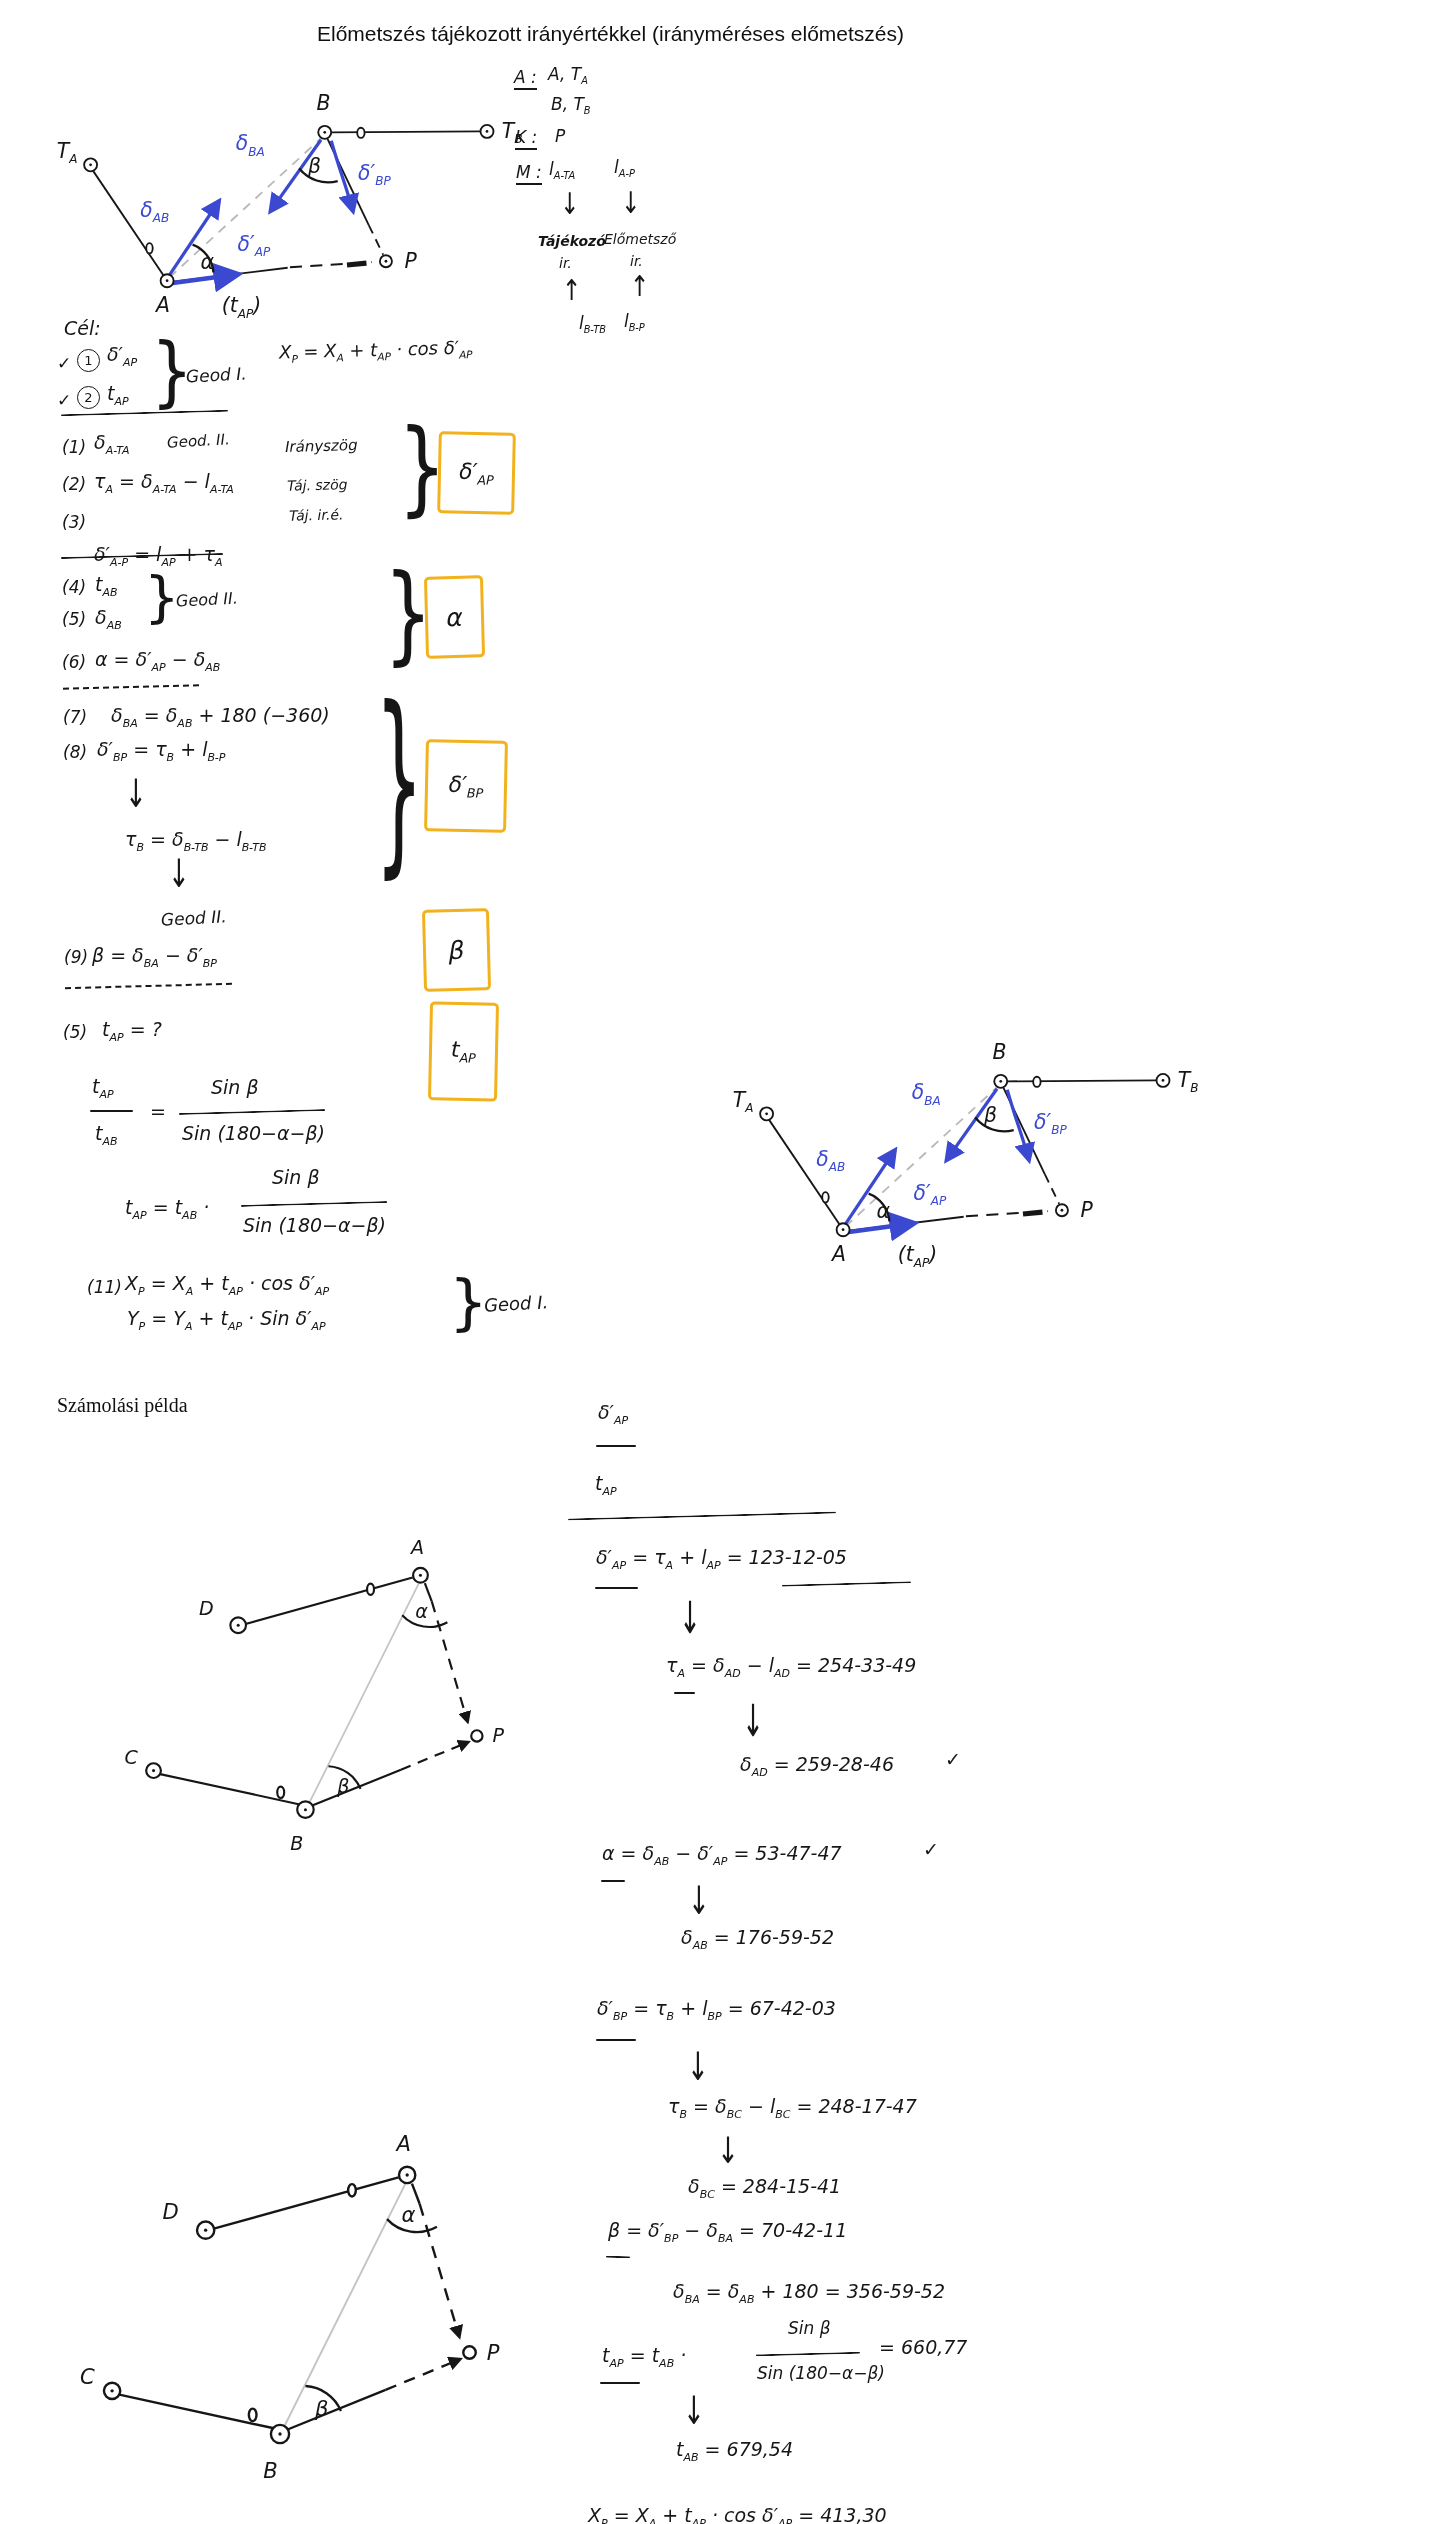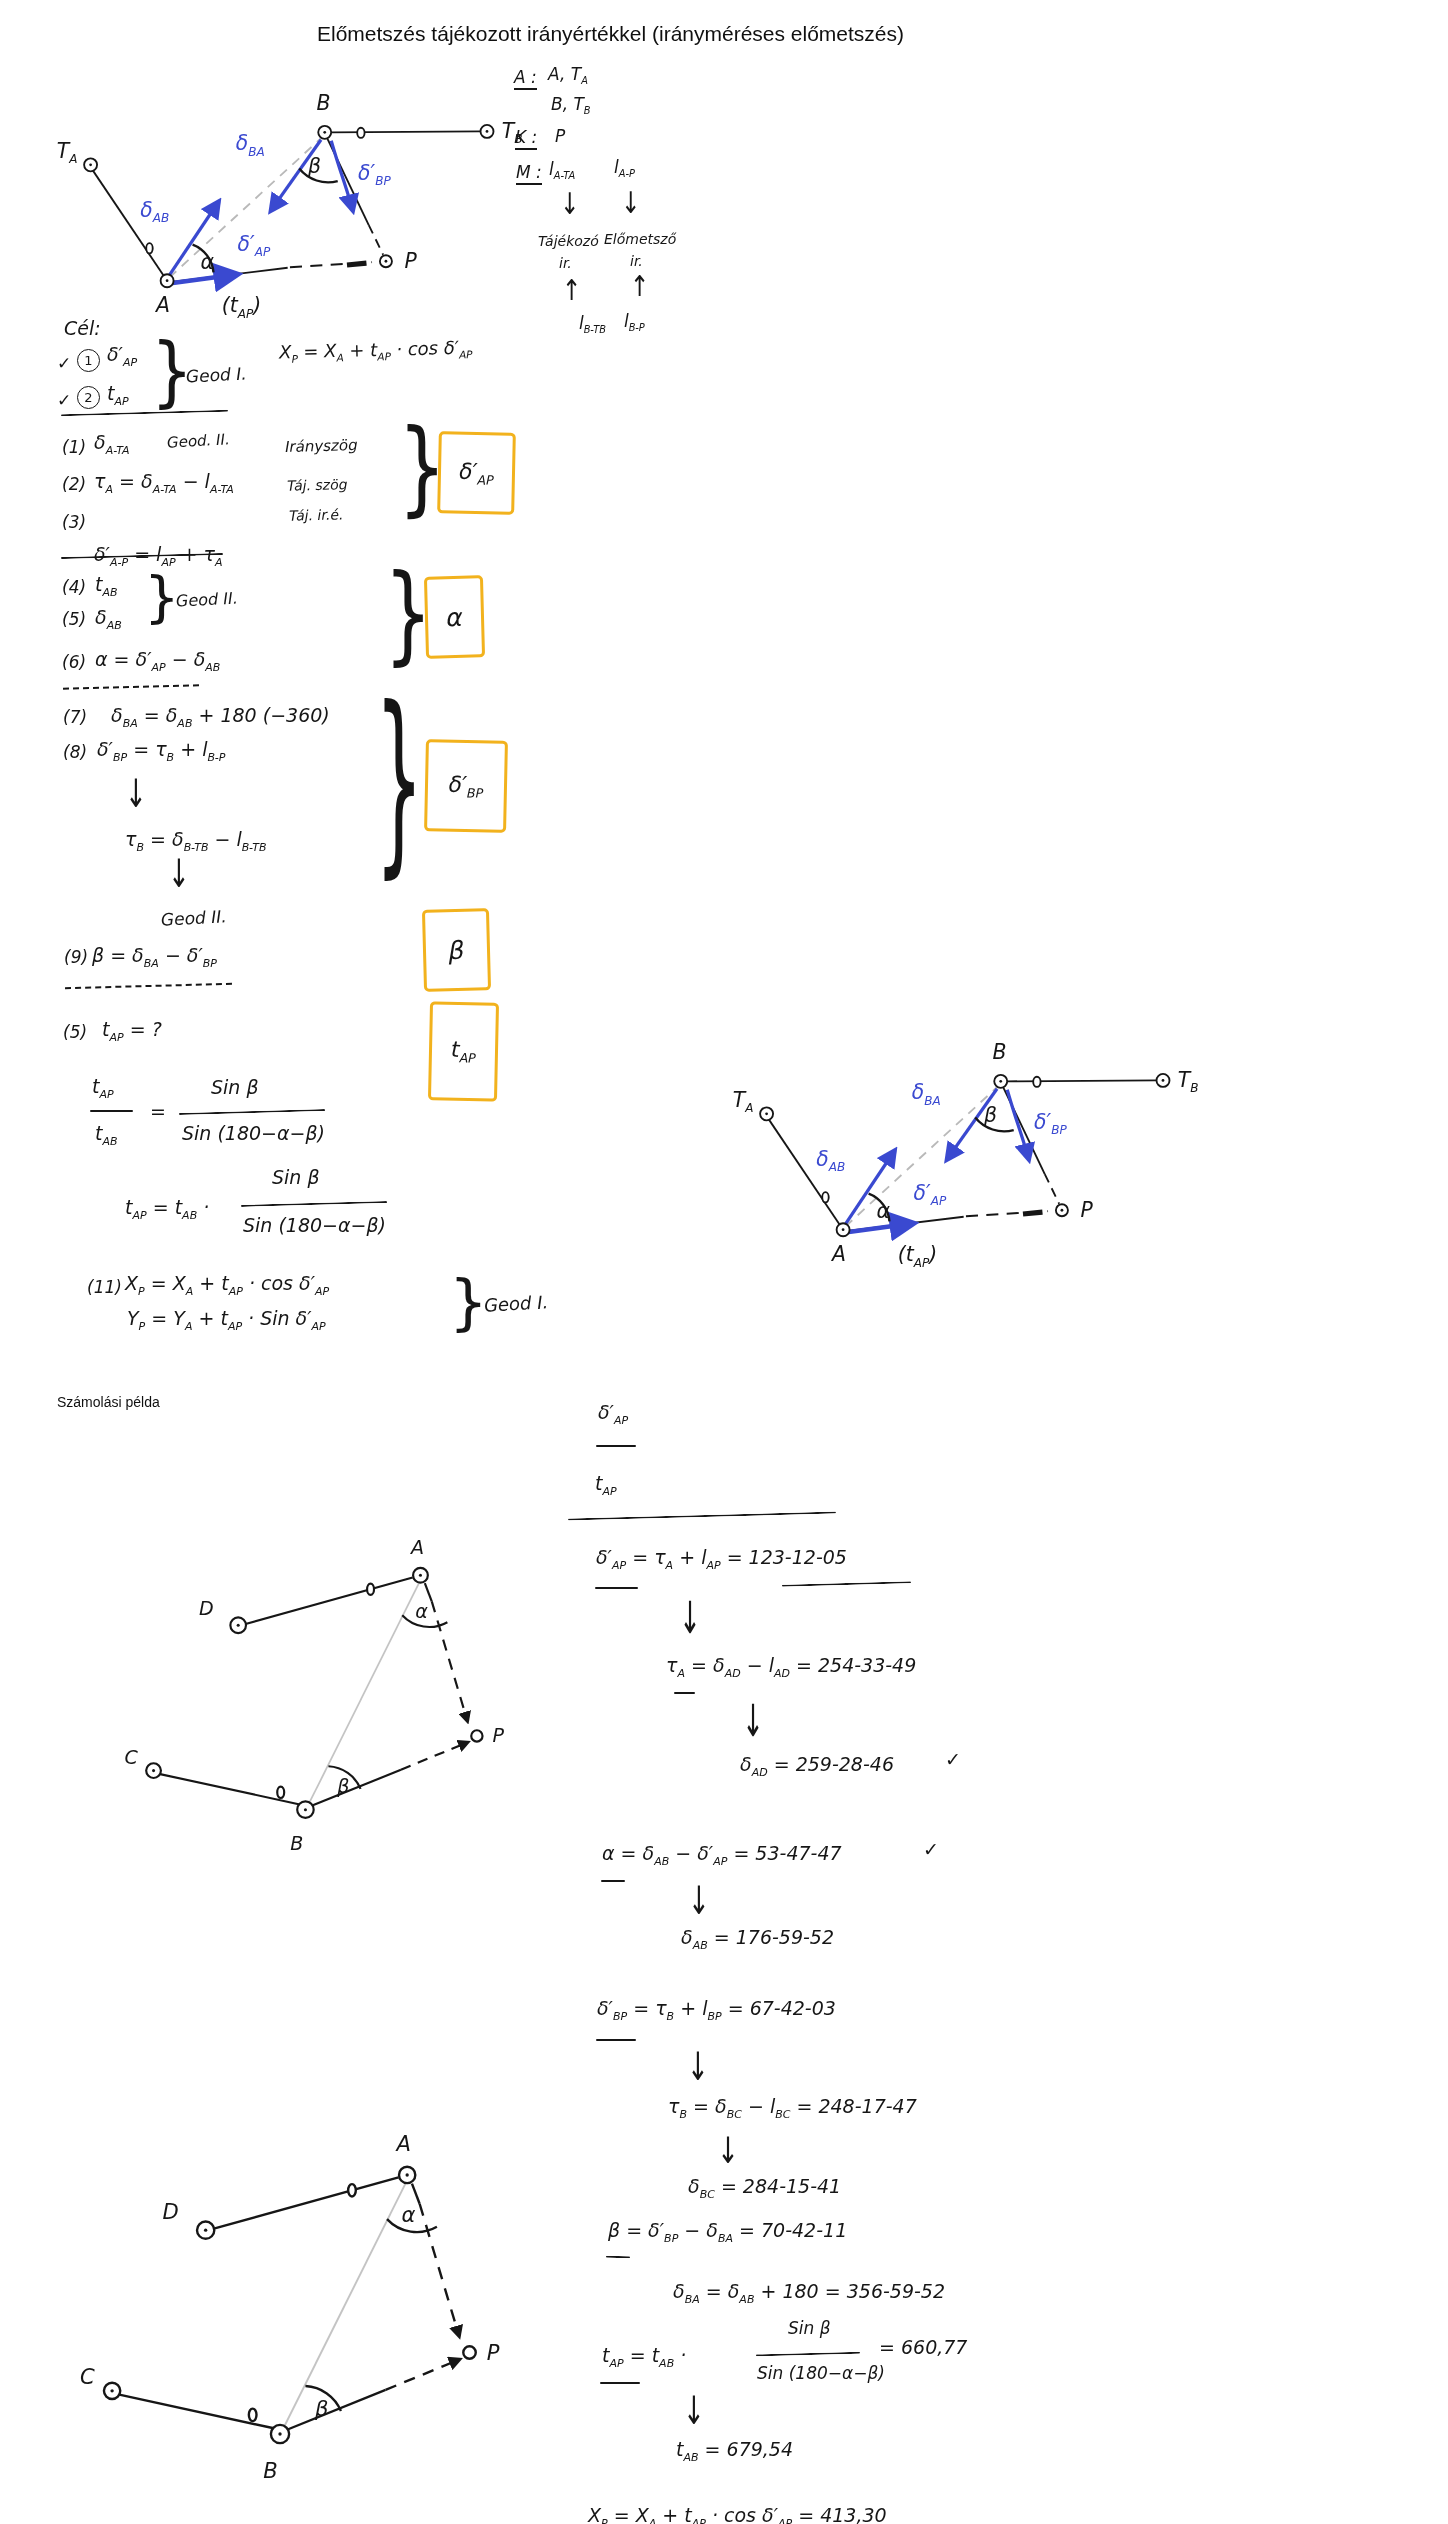--- a/index.html
+++ b/index.html
@@ -90,21 +90,21 @@
   <div class="abs hw fs34" style="left:514px;top:67px;"><span class="under">A :</span></div>
   <div class="abs hw fs34 fm" style="left:548px;top:64px;">A, T<sub>A</sub></div>
   <div class="abs hw fs34 fm" style="left:551px;top:94px;">B, T<sub>B</sub></div>
   <div class="abs hw fs34" style="left:515px;top:127px;"><span class="under">K :</span></div>
   <div class="abs hw fs34 fm" style="left:555px;top:126px;">P</div>
   <div class="abs hw fs34" style="left:516px;top:162px;"><span class="under">M :</span></div>
   <div class="abs hw fs34 fm" style="left:549px;top:159px;">l<sub>A-TA</sub></div>
   <div class="abs hw fs34 fm" style="left:614px;top:157px;">l<sub>A-P</sub></div>
   <div class="abs hw" style="left:560px;top:191px;font-size:23px;"><span class="arrow" style="transform:scaleY(1.3);">↓</span></div>
   <div class="abs hw" style="left:621px;top:190px;font-size:23px;"><span class="arrow" style="transform:scaleY(1.3);">↓</span></div>
-  <div class="abs hw fs28" style="left:538px;top:233px;">Tájékozó</div>
+  <div class="abs hw fs28" style="left:538px;top:233px;font-weight:bold;">Tájékozó</div>
   <div class="abs hw fs28" style="left:559px;top:255px;">ir.</div>
   <div class="abs hw fs28" style="left:604px;top:231px;text-align:right;">Előmetsző</div>
   <div class="abs hw fs28" style="left:630px;top:253px;">ir.</div>
   <div class="abs hw" style="left:562px;top:277px;font-size:23px;"><span class="arrow" style="transform:scaleY(1.25);">↑</span></div>
   <div class="abs hw" style="left:630px;top:273px;font-size:23px;"><span class="arrow" style="transform:scaleY(1.25);">↑</span></div>
   <div class="abs hw fs34 fm" style="left:579px;top:313px;">l<sub>B-TB</sub></div>
   <div class="abs hw fs34 fm" style="left:624px;top:311px;">l<sub>B-P</sub></div>
 
   <div class="abs hw fs38" style="left:64px;top:317px;">Cél:</div>
   <div class="abs hw fs34" style="left:57px;top:353px;">✓</div>
@@ -237,21 +237,21 @@
     <text x="812" y="452" class="svgtxt"><tspan>P</tspan></text>
     <text x="418" y="548" class="svgtxt"><tspan>(t</tspan><tspan class="svgsub" dy="12">AP</tspan><tspan dy="-12">)</tspan></text>
     <text x="448" y="198" class="svgtxt bl"><tspan>δ</tspan><tspan class="svgsub" dy="12">BA</tspan></text>
     <text x="712" y="262" class="svgtxt bl"><tspan>δ′</tspan><tspan class="svgsub" dy="12">BP</tspan></text>
     <text x="242" y="342" class="svgtxt bl"><tspan>δ</tspan><tspan class="svgsub" dy="12">AB</tspan></text>
     <text x="452" y="415" class="svgtxt bl"><tspan>δ′</tspan><tspan class="svgsub" dy="12">AP</tspan></text>
     <text x="372" y="455" class="svgtxt" font-size="40"><tspan>α</tspan></text>
     <text x="604" y="248" class="svgtxt" font-size="40"><tspan>β</tspan></text>
   </svg>
 
-  <div class="abs typed" style="left:57px;top:1394px;font-size:14px;">Számolási példa</div>
+  <div class="abs typed" style="left:57px;top:1394px;font-size:20px;font-family:Liberation Serif, serif;">Számolási példa</div>
 
   <svg class="abs" style="left:121px;top:1510px;" width="434" height="365" viewBox="0 0 1000 840">
     <defs>
       <marker id="ahk" viewBox="0 0 10 10" refX="7" refY="5" markerWidth="6" markerHeight="6" orient="auto-start-reverse">
         <path d="M0,0 L10,5 L0,10 z" fill="#161616"></path>
       </marker>
     </defs>
     <line x1="688" y1="165" x2="432" y2="678" stroke="#c4c4c4" stroke-width="4"></line>
     <g stroke="#161616" stroke-width="5" fill="none">
       <line x1="287" y1="262" x2="672" y2="155"></line>

